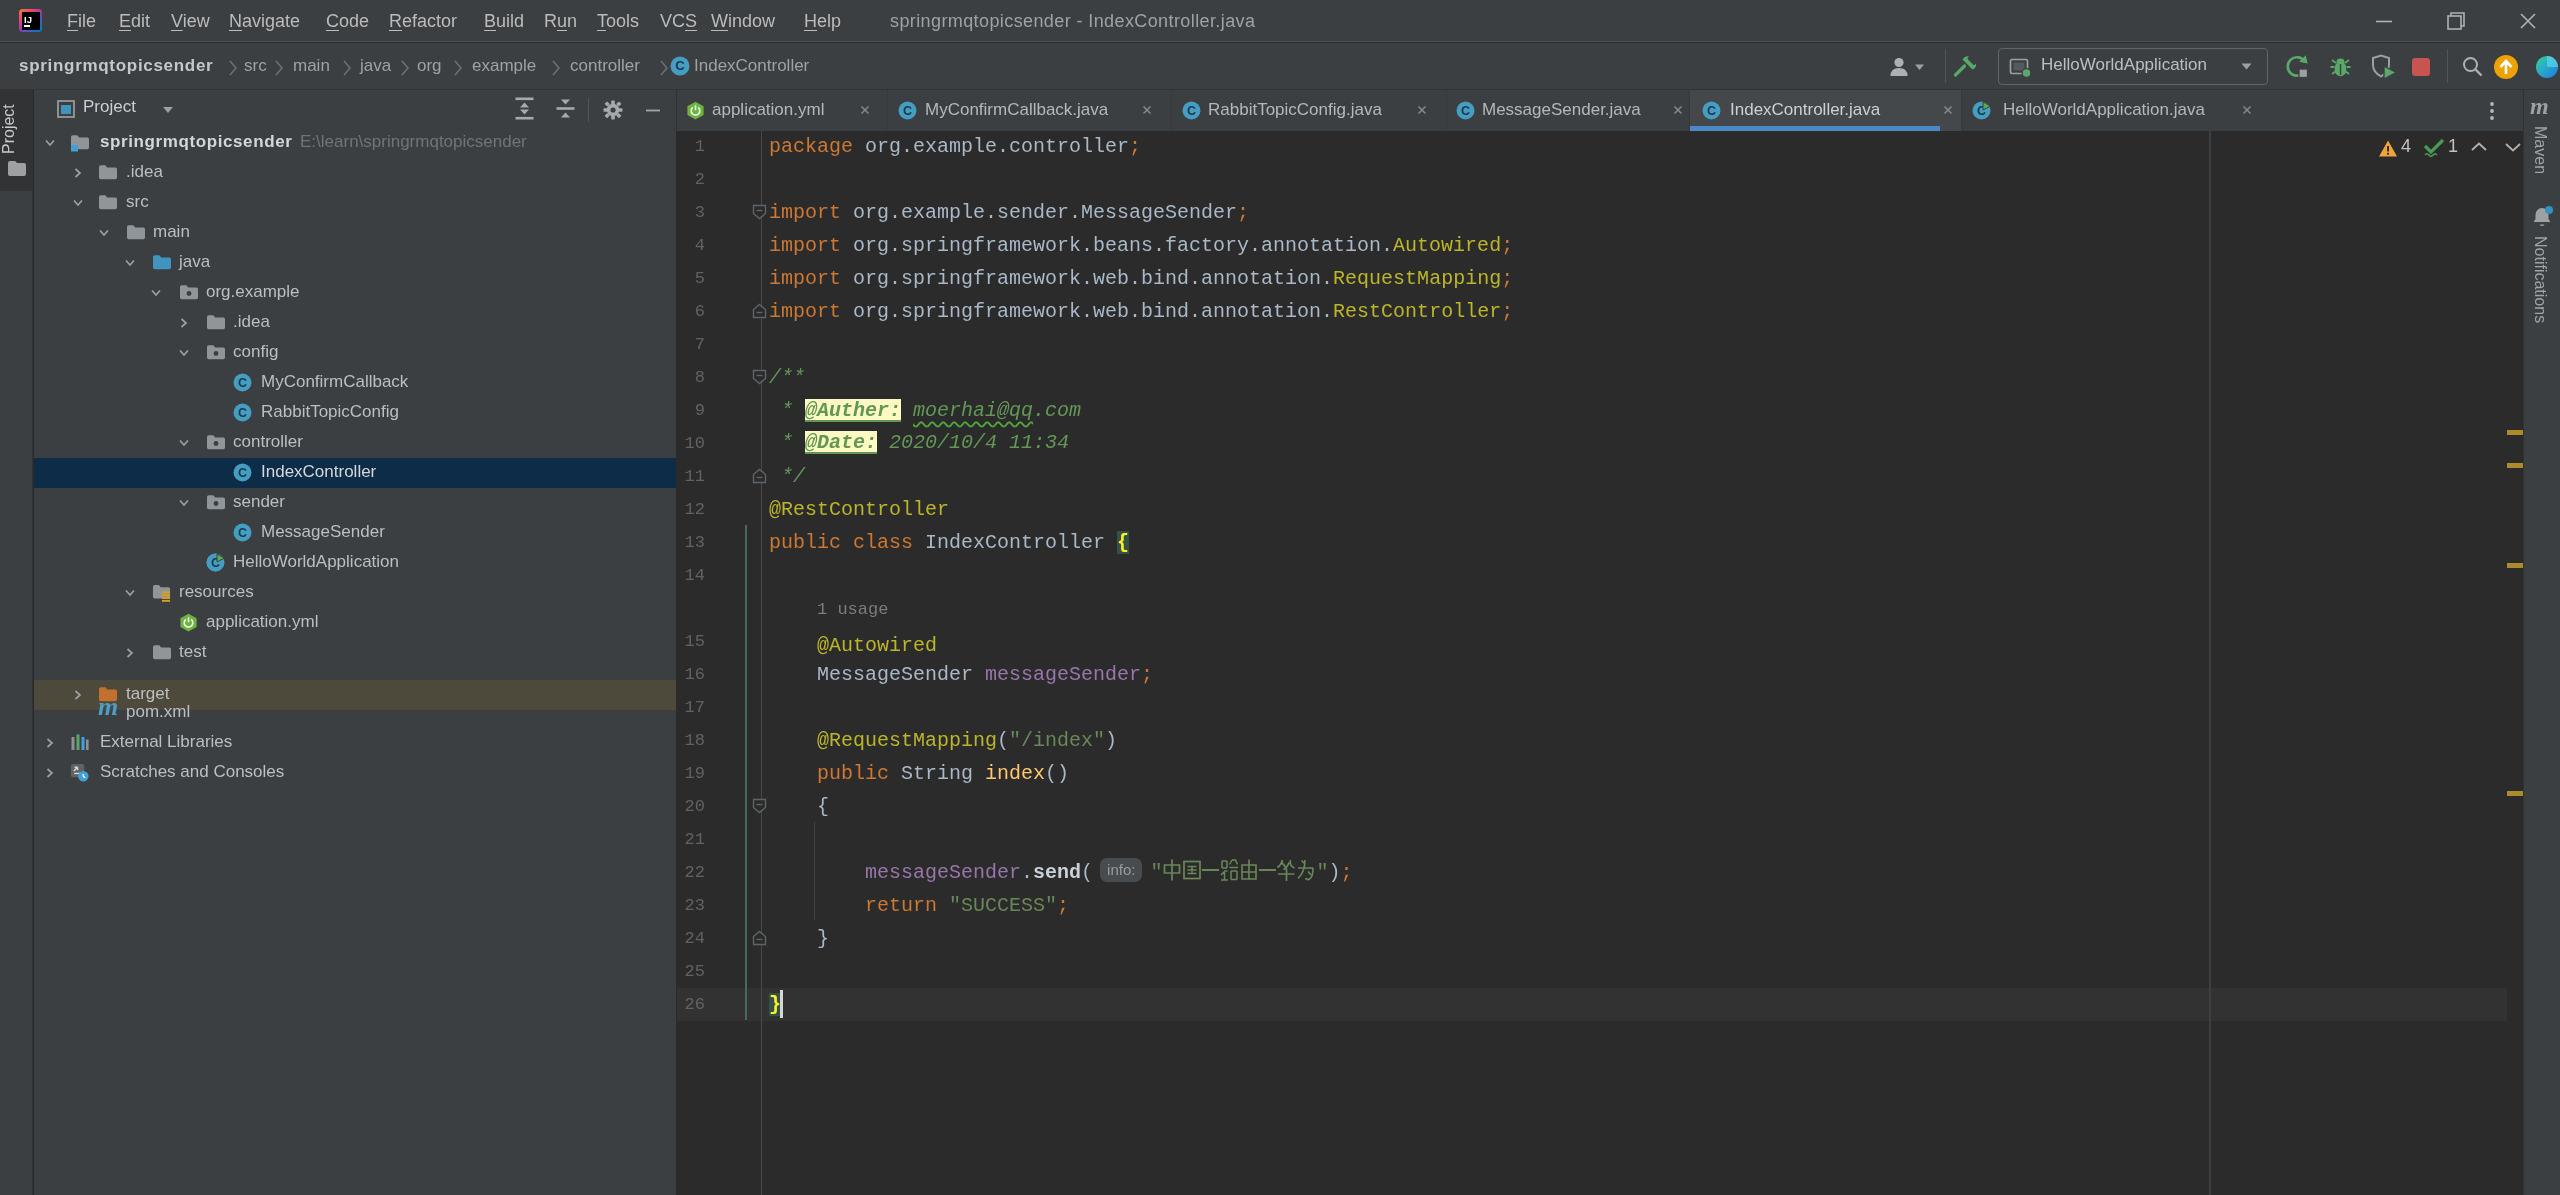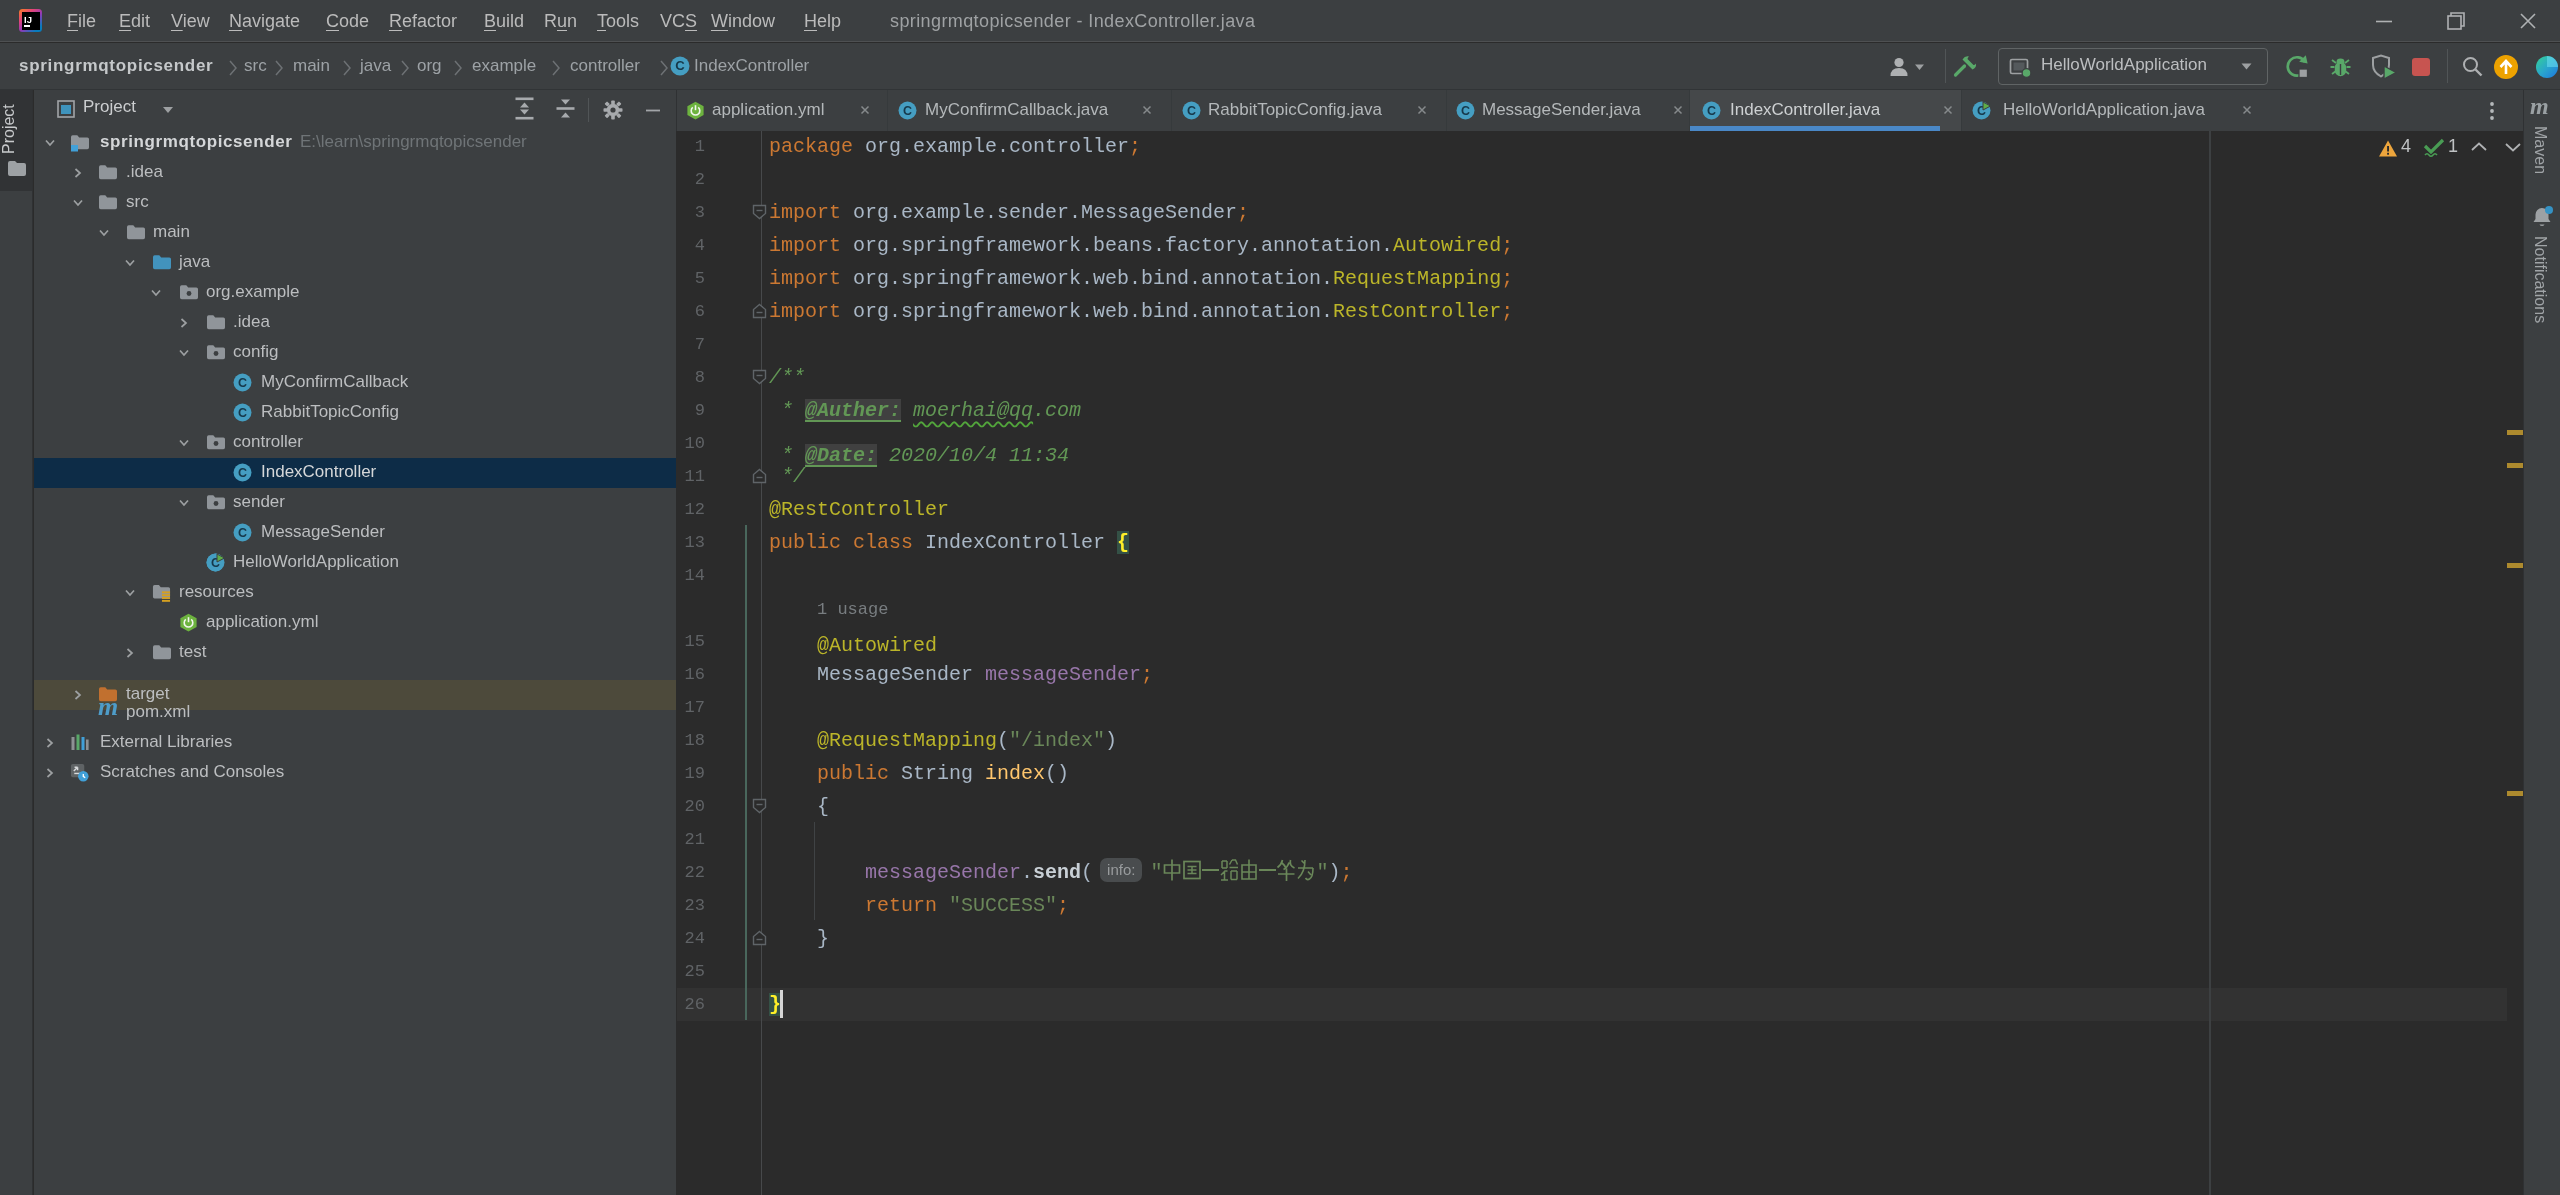--- a/index.html
+++ b/index.html
@@ -48,21 +48,21 @@
       font-size:17px; color:#606366; height:33px; line-height:33px; }
   .cl { position:absolute; left:92px; font-family:"Liberation Mono",monospace; font-size:20px;
       white-space:pre; height:33px; line-height:33px; }
   .o { color:#cc7832; }
   .g { color:#a9b7c6; }
   .y { color:#bbb529; }
   .s { color:#6a8759; }
   .p { color:#9876aa; }
   .m { color:#ffc66d; }
   .doc { color:#629755; font-style:italic; }
-  .doctag { color:#629755; font-style:italic; font-weight:bold; background:#404040;
+  .doctag { color:#629755; font-style:italic; font-weight:bold; background:#fef9c3;
      text-decoration:underline; text-underline-offset:4px; }
   .brace { color:#ffef28; font-weight:bold; background:#345146; }
   .chip { display:inline-block; background:#494c4e; color:#989b9d; border-radius:7px;
      font-family:"Liberation Sans",sans-serif; font-size:15px; height:24px; line-height:24px;
      padding:0 7px; margin:0 8px 0 7px; vertical-align:3px; }
   .cjk { vertical-align:-4px; }
   .dash { display:inline-block; width:17px; height:2px; background:#6a8759; vertical-align:7px; }
 
   
   #rightstripe { left:2523px; top:90px; width:37px; height:1105px; background:#3c3f41; border-left:1px solid #2f3133; }
@@ -597,21 +597,21 @@
       <div class="lnum" style="top:856.5px;">26</div>
     </div>
     <div id="codelines">
       <div class="cl" style="top:-1.5px;"><span class="o">package</span><span class="g"> org.example.controller</span><span class="o">;</span></div>
       <div class="cl" style="top:64.5px;"><span class="o">import</span><span class="g"> org.example.sender.MessageSender</span><span class="o">;</span></div>
       <div class="cl" style="top:97.5px;"><span class="o">import</span><span class="g"> org.springframework.beans.factory.annotation.</span><span class="y">Autowired</span><span class="o">;</span></div>
       <div class="cl" style="top:130.5px;"><span class="o">import</span><span class="g"> org.springframework.web.bind.annotation.</span><span class="y">RequestMapping</span><span class="o">;</span></div>
       <div class="cl" style="top:163.5px;"><span class="o">import</span><span class="g"> org.springframework.web.bind.annotation.</span><span class="y">RestController</span><span class="o">;</span></div>
       <div class="cl" style="top:229.5px;"><span class="doc">/**</span></div>
       <div class="cl" style="top:262.5px;"><span class="doc"> * </span><span class="doctag">@Auther:</span><span class="doc"> </span><span class="doc" style="text-decoration:underline wavy #52a53b; text-decoration-skip-ink:none; text-underline-offset:5px;">moerhai@qq</span><span class="doc">.com</span></div>
-      <div class="cl" style="top:308px;"><span class="doc"> * </span><span class="doctag">@Date:</span><span class="doc"> 2020/10/4 11:34</span></div>
+      <div class="cl" style="top:295px;"><span class="doc"> * </span><span class="doctag">@Date:</span><span class="doc"> 2020/10/4 11:34</span></div>
       <div class="cl" style="top:328.5px;"><span class="doc"> */</span></div>
       <div class="cl" style="top:361.5px;"><span class="y">@RestController</span></div>
       <div class="cl" style="top:394.5px;"><span class="o">public class </span><span class="g">IndexController </span><span class="brace">{</span></div>
       <div class="cl" style="top:462px; left:140px; font-size:17px; color:#787d80;">1 usage</div>
       <div class="cl" style="top:498px;"><span class="y">    @Autowired</span></div>
       <div class="cl" style="top:526.5px;"><span class="g">    MessageSender </span><span class="p">messageSender</span><span class="o">;</span></div>
       <div class="cl" style="top:592.5px;"><span class="y">    @RequestMapping</span><span class="g">(</span><span class="s">"/index"</span><span class="g">)</span></div>
       <div class="cl" style="top:625.5px;"><span class="o">    public </span><span class="g">String </span><span class="m">index</span><span class="g">()</span></div>
       <div class="cl" style="top:658.5px;"><span class="g">    {</span></div>
       <div class="cl" style="top:724.5px;"><span class="g">        </span><span class="p">messageSender</span><span class="g">.</span><span style="color:#c9d0d6; font-weight:bold;">send</span><span class="g">(</span><span class="chip">info:</span><span class="s">"</span><svg class="cjk" width="20" height="24" viewBox="0 0 20 24">

